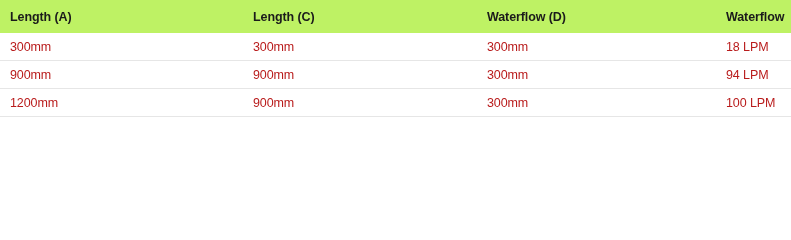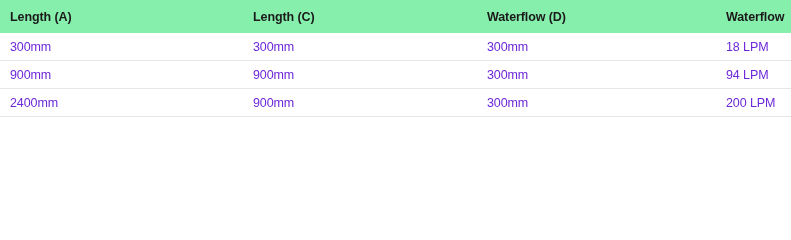--- a/index.html
+++ b/index.html
@@ -20,21 +20,21 @@
     border-collapse: collapse;
     table-layout: fixed;
   }
 
   .spec-table col.c-length   { width: 243px; }
   .spec-table col.c-height   { width: 234px; }
   .spec-table col.c-distance { width: 239px; }
   .spec-table col.c-flow     { width: 75px; }
 
   .spec-table thead tr {
-    background: #86efac;
+    background: #bef264;
   }
 
   .spec-table th {
     height: 33px;
     padding: 0 0 0 10px;
     margin: 0;
     text-align: left;
     vertical-align: middle;
     font-size: 12.5px;
     font-weight: bold;
@@ -44,21 +44,21 @@
   }
 
   .spec-table td {
     height: 27px;
     padding: 0 0 0 10px;
     margin: 0;
     text-align: left;
     vertical-align: middle;
     font-size: 12.5px;
     font-weight: normal;
-    color: #6d28d9;
+    color: #b91c1c;
     letter-spacing: -0.1px;
     white-space: nowrap;
     border-bottom: 1px solid #e6e6e6;
   }
 
   .spec-table tbody tr:first-child td {
     border-top: none;
   }
 </style>
 </head>
@@ -86,19 +86,19 @@
       <td>300mm</td>
       <td>18 LPM</td>
     </tr>
     <tr>
       <td>900mm</td>
       <td>900mm</td>
       <td>300mm</td>
       <td>94 LPM</td>
     </tr>
     <tr>
-      <td>2400mm</td>
+      <td>1200mm</td>
       <td>900mm</td>
       <td>300mm</td>
-      <td>200 LPM</td>
+      <td>100 LPM</td>
     </tr>
   </tbody>
 </table>
 
 </body></html>

